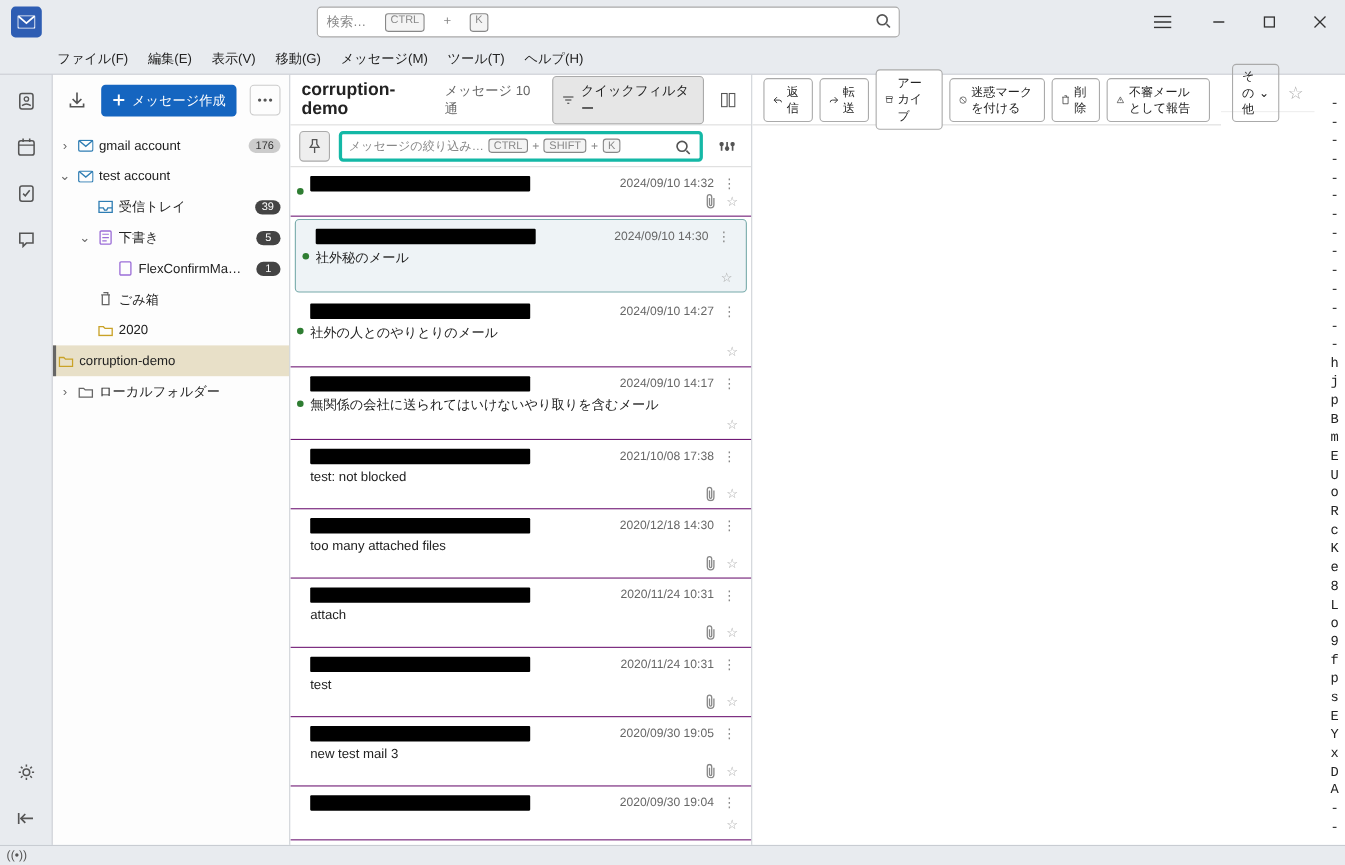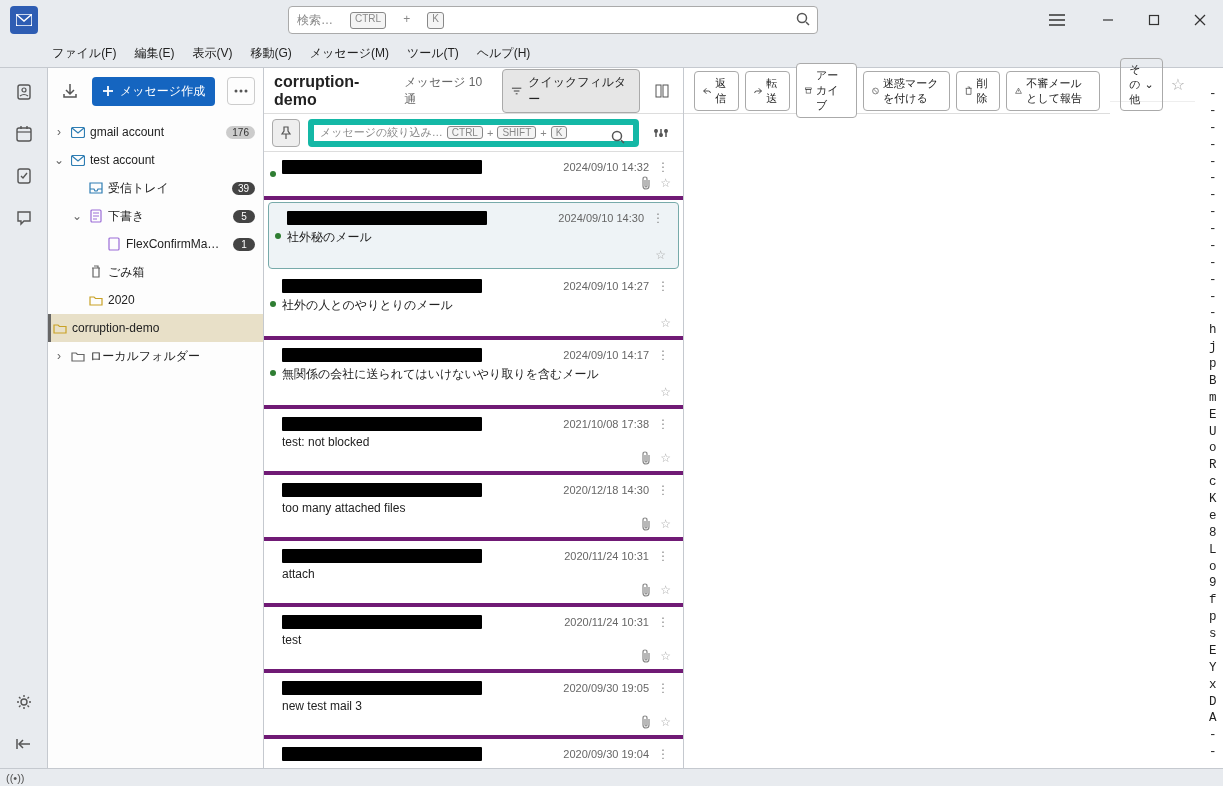--- a/index.html
+++ b/index.html
@@ -52,26 +52,26 @@
 
   
   .list-pane { width: 420px; background:#fff; border-right:1px solid #c5c9cf; display:flex; flex-direction:column; }
   .list-header { height:46px; display:flex; align-items:center; padding:0 10px; gap:10px; border-bottom:1px solid #ddd;}
   .folder-title { font-size:16px; font-weight:600; }
   .msg-count { font-size:12px; color:#666; }
   .quick-filter-btn { margin-left:auto; background:#e6e6e6; border:1px solid #aaa; border-radius:4px; padding:4px 8px; display:flex; align-items:center; gap:6px; font-size:12px;}
   .layout-btn { width:24px; height:24px; display:flex; align-items:center; justify-content:center;}
   .list-filter-row { height:38px; display:flex; align-items:center; padding:0 8px; gap:8px; border-bottom:1px solid #ddd;}
   .pin-btn { width:28px; height:28px; border:1px solid #aaa; border-radius:4px; display:flex; align-items:center; justify-content:center; background:#eee;}
-  .filter-input { flex:1; height:28px; border:6px solid #14b8a6; border-radius:4px; display:flex; align-items:center; padding:0 30px 0 6px; position:relative;}
+  .filter-input { flex:1; height:28px; border:3px solid #14b8a6; border-radius:4px; display:flex; align-items:center; padding:0 30px 0 6px; position:relative;}
   .filter-placeholder { color:#888; font-size:11px; display:flex; align-items:center; gap:3px;}
   .filter-search-icon{ position:absolute; right:8px; top:5px;}
   .display-btn { width:28px; height:28px; display:flex; align-items:center; justify-content:center;}
   .msg-list { flex:1; overflow-y:auto; overflow-x:hidden; }
-  .msg-item { padding:8px 12px 6px 18px; border-bottom:4px solid #701a75; position:relative; }
+  .msg-item { padding:8px 12px 6px 18px; border-bottom:1px solid #701a75; position:relative; }
   .msg-item.selected { background:#eef3f6; border:1px solid #7aa; border-radius:4px; margin:2px 4px; }
   .msg-item.unread::before { content:""; position:absolute; left:6px; top:50%; transform:translateY(-50%); width:6px; height:6px; background:#2e7d32; border-radius:50%; }
   .msg-from-row { display:flex; align-items:center; }
   .msg-from { background:#000; color:#000; height:14px; border-radius:1px; }
   .msg-date { margin-left:auto; color:#666; font-size:11px; }
   .msg-more { width:16px; text-align:center; color:#888; margin-left:6px;}
   .msg-subject-row { display:flex; align-items:center; margin-top:4px; }
   .msg-subject { font-size:12px; }
   .msg-icons { display:flex; justify-content:flex-end; gap:8px; margin-top:2px; color:#aaa;}
 

